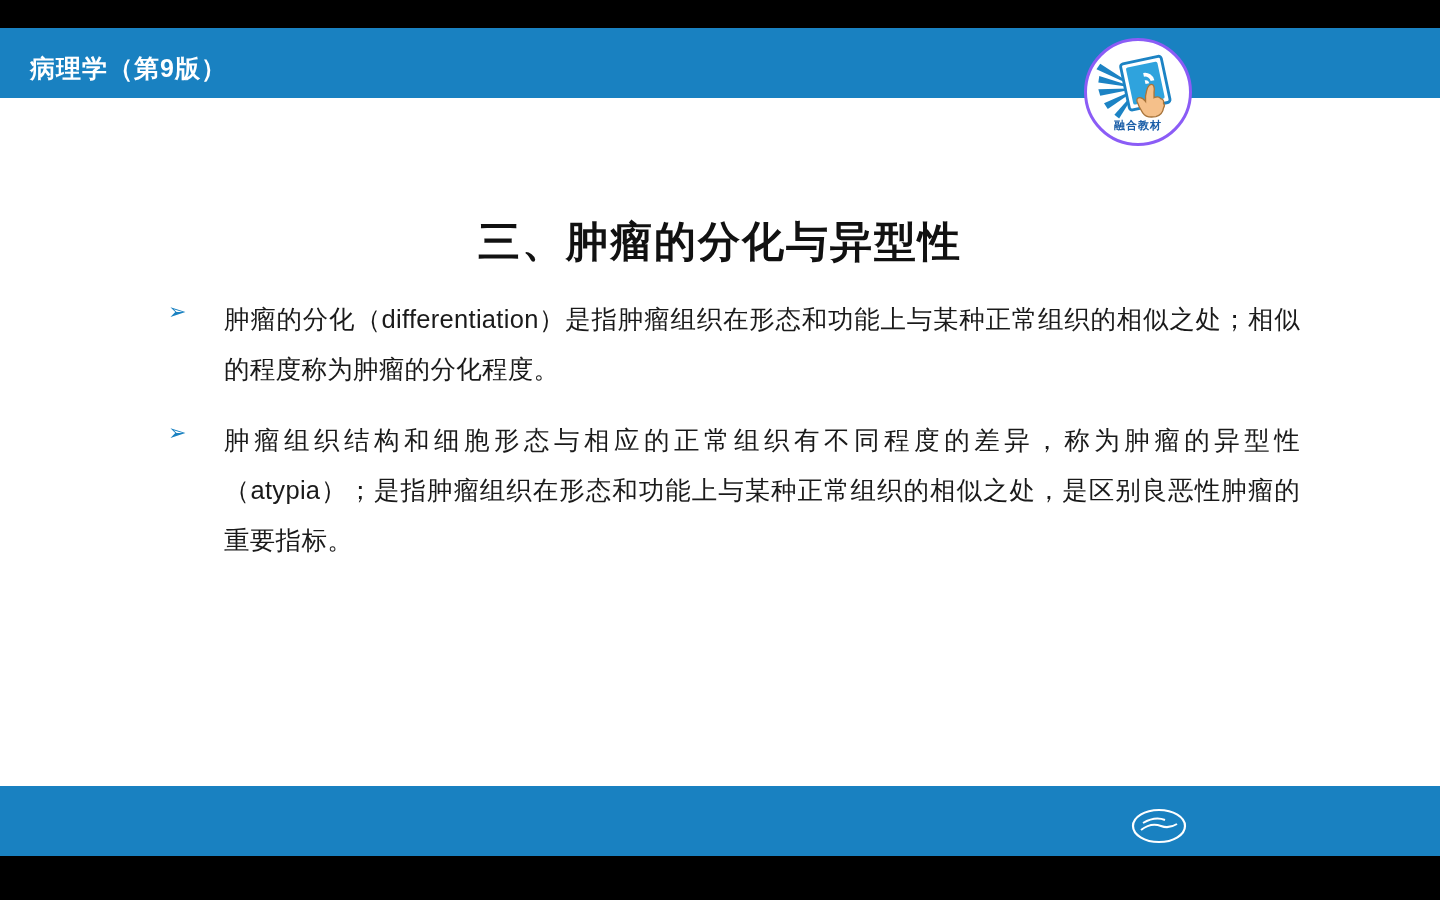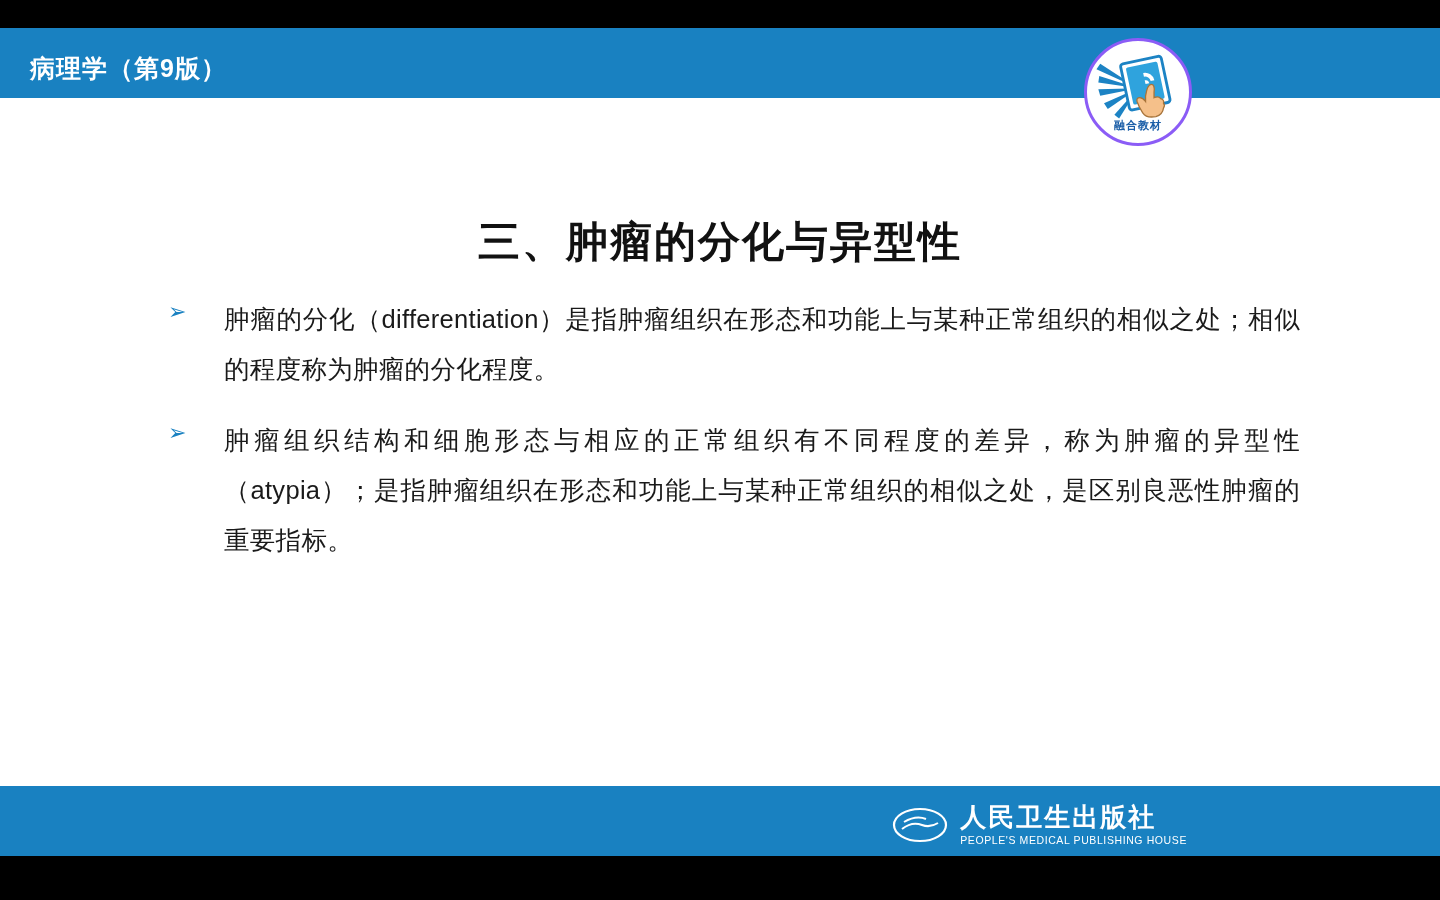--- a/index.html
+++ b/index.html
@@ -200,18 +200,14 @@
     </div>
   </div>
 
   <div class="footer-bar"></div>
   <div class="footer-logo">
     <svg class="mark" viewBox="0 0 56 40" xmlns="http://www.w3.org/2000/svg">
       <ellipse cx="28" cy="20" rx="26" ry="16" fill="none" stroke="#ffffff" stroke-width="2.2"></ellipse>
       <path d="M10 24 q10 -8 20 -4 q8 3 16 -2" fill="none" stroke="#ffffff" stroke-width="2"></path>
       <path d="M12 17 q12 -7 22 -3" fill="none" stroke="#ffffff" stroke-width="2"></path>
     </svg>
-    <div class="footer-text-block">
-      <div class="cn">人民卫生出版社</div>
-      <div class="en">PEOPLE'S MEDICAL PUBLISHING HOUSE</div>
-    </div>
   </div>
 </div>
 
 </body></html>

